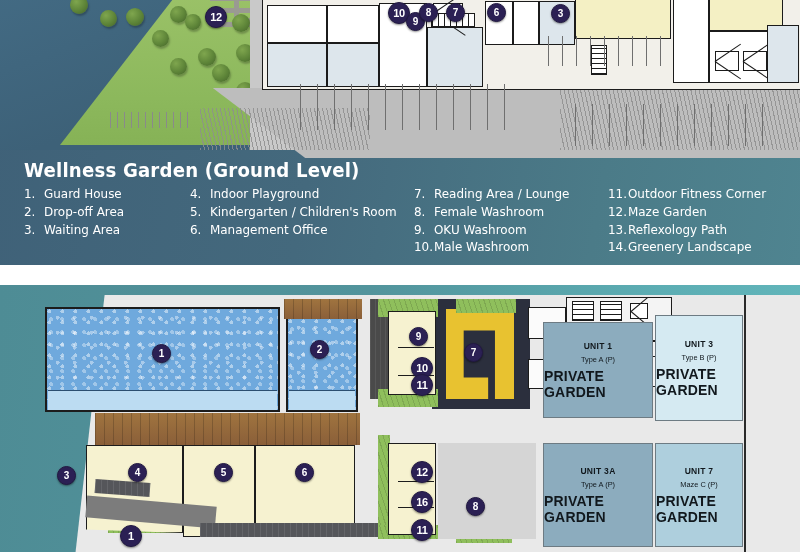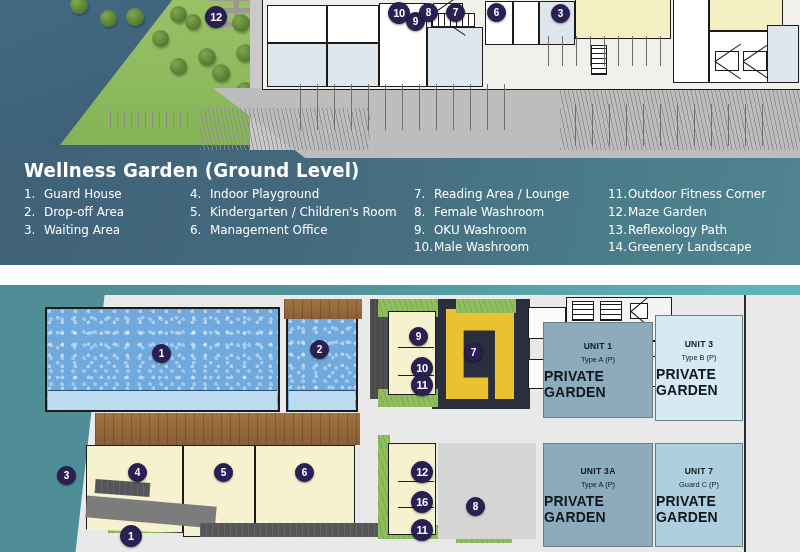--- a/index.html
+++ b/index.html
@@ -360,21 +360,21 @@
           <div class="u2">Type B (P)</div>
           <div class="u3">PRIVATE GARDEN</div>
         </div>
         <div class="unit a" style="left: 543px; top: 158px; width: 110px; height: 104px;">
           <div class="u1">UNIT 3A</div>
           <div class="u2">Type A (P)</div>
           <div class="u3">PRIVATE GARDEN</div>
         </div>
         <div class="unit c" style="left: 655px; top: 158px; width: 88px; height: 104px;">
           <div class="u1">UNIT 7</div>
-          <div class="u2">Guard C (P)</div>
+          <div class="u2">Maze C (P)</div>
           <div class="u3">PRIVATE GARDEN</div>
         </div>
       </div>
 
     <div id="lower-markers">
         <div class="pin sm" style="left: 152px; top: 59px;">1</div>
         <div class="pin sm" style="left: 310px; top: 55px;">2</div>
         <div class="pin sm" style="left: 57px; top: 181px;">3</div>
         <div class="pin sm" style="left: 128px; top: 178px;">4</div>
         <div class="pin sm" style="left: 214px; top: 178px;">5</div>

